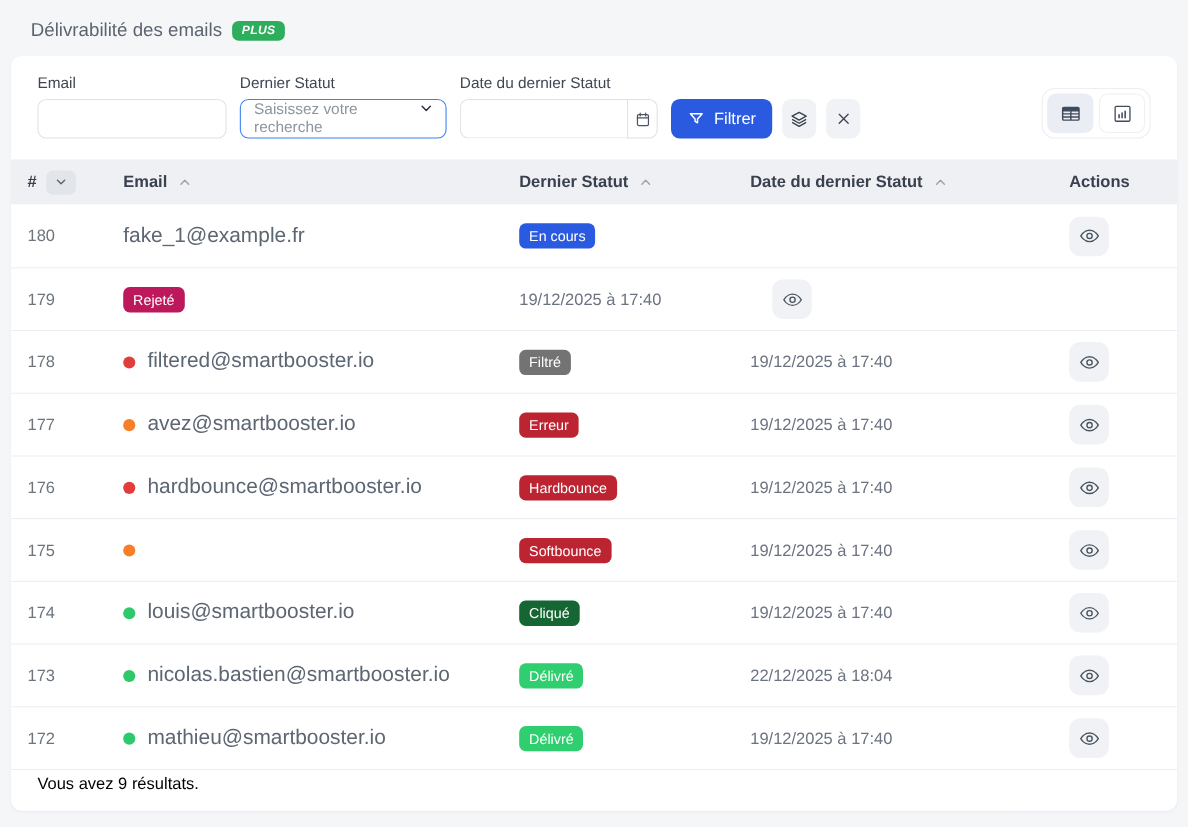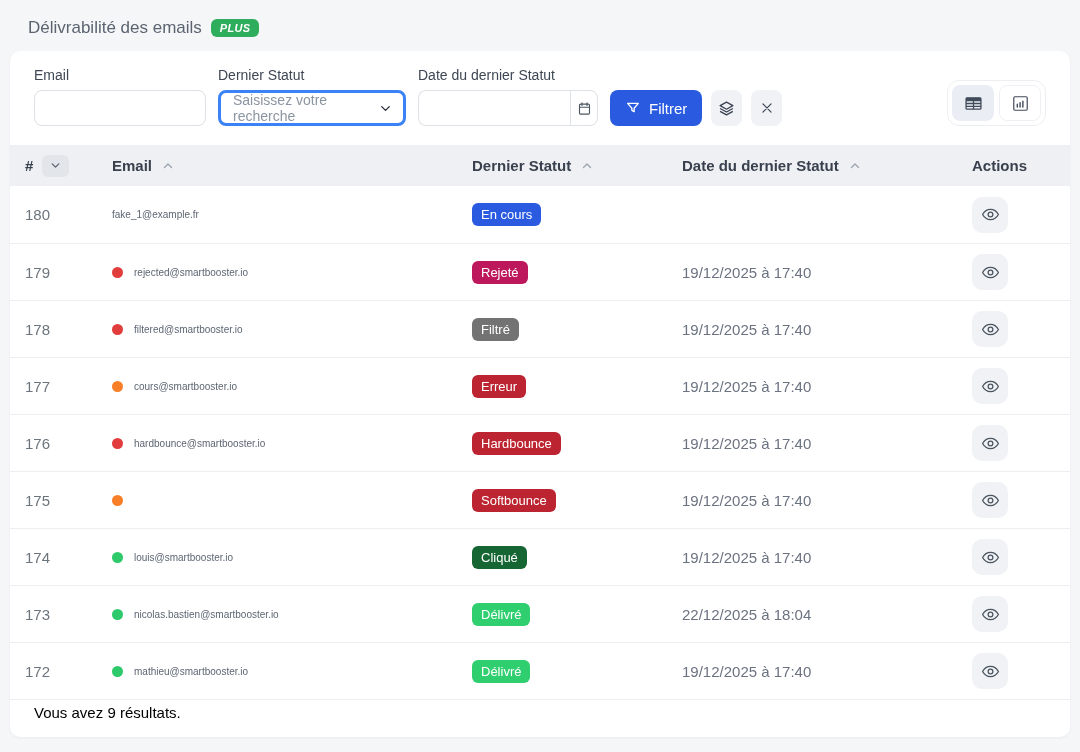--- a/index.html
+++ b/index.html
@@ -29,22 +29,22 @@
   .filters { display:flex; align-items:flex-end; padding:16px 24px 19px 24px; }
   .filter-group { display:flex; flex-direction:column; margin-right:12px; }
   .filter-label { font-size:14px; font-weight:500; color:#3e4754; margin-bottom:7px; }
   .text-input {
     height:36px; border:1px solid #dee2e6; border-radius:8px; background:#fff;
     padding:0 10px; font-size:14px; color:#3f4854; outline:none;
     font-family:"Liberation Sans", sans-serif;
   }
   .email-input { width:172px; }
   .select-box {
-    width:188px; height:36px; border:3px solid #3b82f6; border-radius:8px;
-    display:flex; align-items:center; justify-content:space-between;
+    width:188px; height:36px; border:1px solid #3b82f6; border-radius:8px;
+    display:flex; align-items:flex-start; justify-content:space-between;
     padding:0 10px 0 12px; cursor:pointer; background:#fff;
   }
   .select-placeholder { font-size:14px; color:#8b95a1; }
   .date-group { display:flex; }
   .date-input { width:152px; border-radius:8px 0 0 8px; border-right:none; }
   .date-addon {
     width:28px; height:36px; border:1px solid #dee2e6; border-radius:0 8px 8px 0;
     background:#fff; display:flex; align-items:center; justify-content:center;
     color:#4a5560; cursor:pointer;
   }
@@ -79,21 +79,21 @@
   .sort-caret { color:#9aa3ae; display:flex; }
   .sort-btn {
     width:27px; height:22px; border:none; border-radius:6px; background:#e2e5ea;
     display:flex; align-items:center; justify-content:center; color:#5b6470; cursor:pointer;
   }
   .th-actions, .cell-actions { padding-left:20px; }
 
   .trow { height:57px; border-top:1px solid #eceef1; background:#fff; }
   .trow:first-child { border-top:none; }
   .cell-id { font-size:15px; color:#6c757d; }
-  .cell-email { display:flex; align-items:center; gap:11px; font-size:10px; color:#5d6673; }
+  .cell-email { display:flex; align-items:center; gap:11px; font-size:19px; color:#5d6673; }
   .status-dot { width:11px; height:11px; border-radius:50%; flex:none; }
   .status-badge {
     display:inline-block; color:#fff; font-size:13px; padding:4px 9px; border-radius:6px;
   }
   .cell-date { font-size:15px; color:#6b7280; }
   .eye-btn {
     width:36px; height:36px; border:none; border-radius:10px; background:#f0f2f5;
     display:flex; align-items:center; justify-content:center; cursor:pointer;
   }
 
@@ -251,24 +251,20 @@
                   <path d="M2 12s3.6-6.5 10-6.5S22 12 22 12s-3.6 6.5-10 6.5S2 12 2 12z"></path>
                   <circle cx="12" cy="12" r="3"></circle>
                 </svg>
             </span>
           </button>
         </div>
       </div>
 
       <div class="trow">
         <div class="cell-id">179</div>
-        <div class="cell-email">
-          <span class="status-dot" style="background: rgb(226, 61, 61);"></span>
-          <span>rejected@smartbooster.io</span>
-        </div>
         <div>
           <span class="status-badge" style="background: #be185d;">Rejeté</span>
         </div>
         <div class="cell-date">19/12/2025 à 17:40</div>
         <div class="cell-actions">
           <button class="eye-btn">
             <span style="display:flex;">
               <svg width="19" height="19" viewBox="0 0 24 24" fill="none" stroke="#4a5560" stroke-width="1.6">
                   <path d="M2 12s3.6-6.5 10-6.5S22 12 22 12s-3.6 6.5-10 6.5S2 12 2 12z"></path>
                   <circle cx="12" cy="12" r="3"></circle>
@@ -297,21 +293,21 @@
                 </svg>
             </span>
           </button>
         </div>
       </div>
 
       <div class="trow">
         <div class="cell-id">177</div>
         <div class="cell-email">
           <span class="status-dot" style="background: rgb(248, 127, 39);"></span>
-          <span>cours@smartbooster.io</span>
+          <span>avez@smartbooster.io</span>
         </div>
         <div>
           <span class="status-badge" style="background: rgb(187, 36, 48);">Erreur</span>
         </div>
         <div class="cell-date">19/12/2025 à 17:40</div>
         <div class="cell-actions">
           <button class="eye-btn">
             <span style="display:flex;">
               <svg width="19" height="19" viewBox="0 0 24 24" fill="none" stroke="#4a5560" stroke-width="1.6">
                   <path d="M2 12s3.6-6.5 10-6.5S22 12 22 12s-3.6 6.5-10 6.5S2 12 2 12z"></path>

